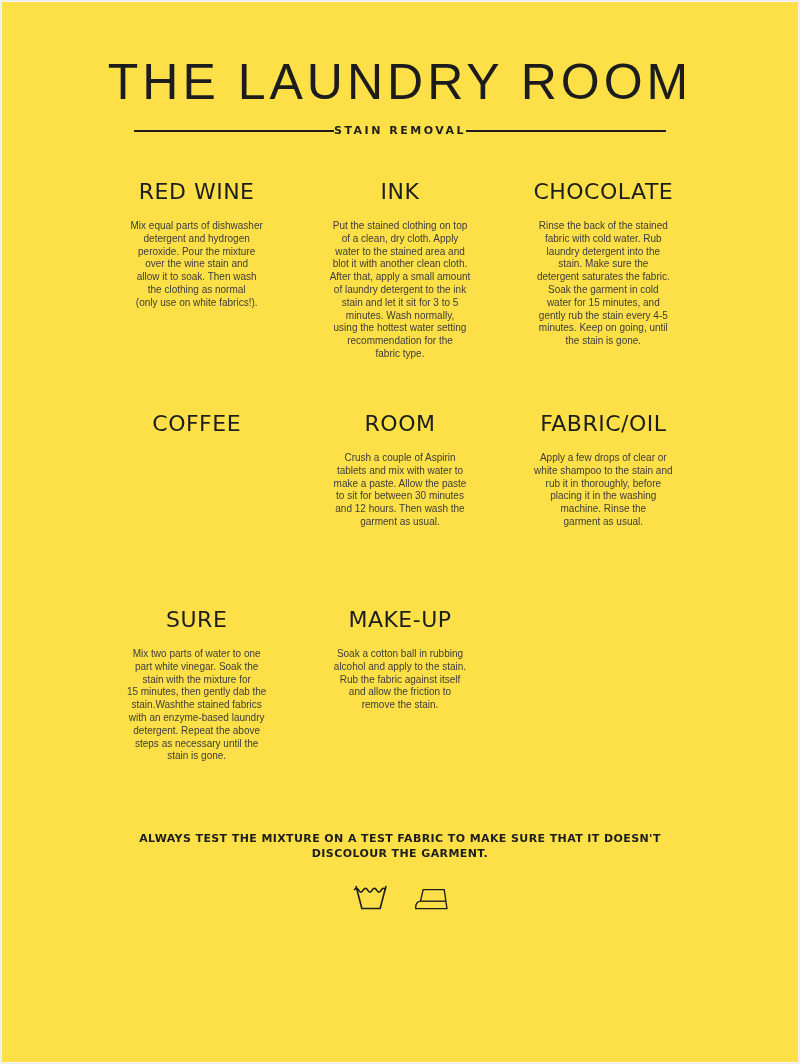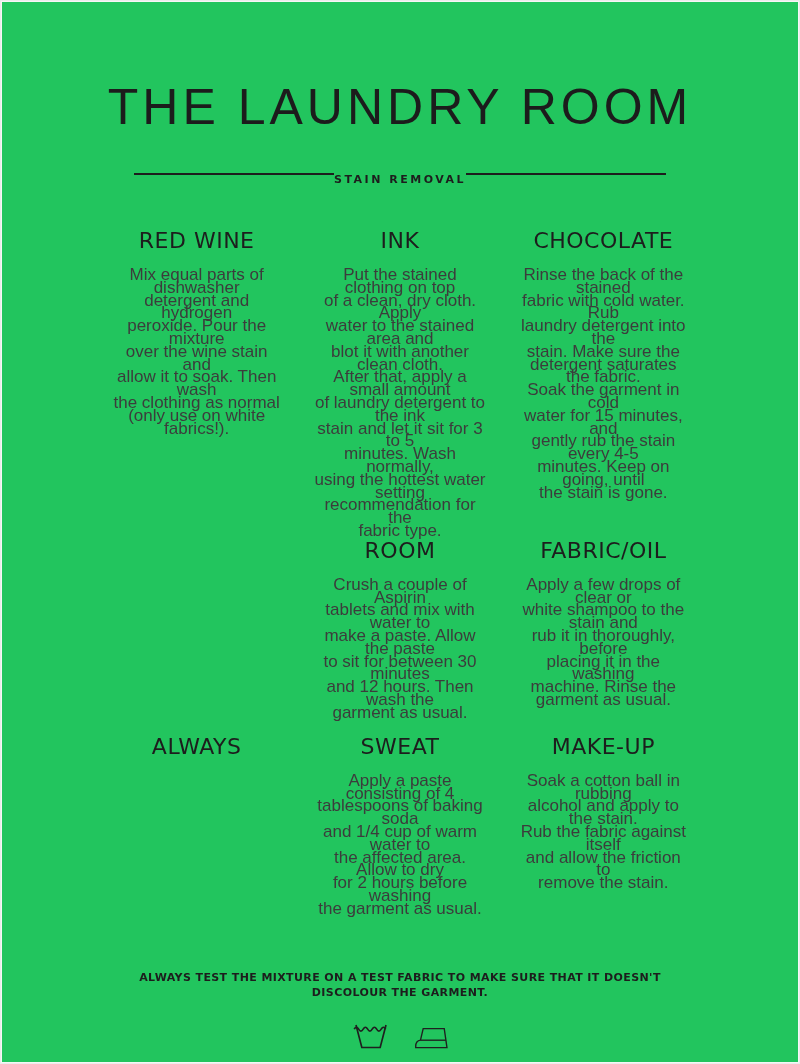--- a/index.html
+++ b/index.html
@@ -6,42 +6,42 @@
     margin: 0;
     padding: 0;
     background: #ffffff;
   }
   .poster {
     position: relative;
     box-sizing: border-box;
     width: 800px;
     height: 1064px;
     margin: 0 auto;
-    background: #22c55e;
+    background: #fde047;
     border: 1px solid #ececec;
     box-shadow: inset 0 0 0 1px #f6f6f6;
-    padding-top: 80px;
+    padding-top: 55px;
     font-family: "Liberation Sans", sans-serif;
     overflow: hidden;
   }
   .title {
     text-align: center;
     font-family: "Liberation Sans", sans-serif;
     font-size: 50px;
     font-weight: 300;
     letter-spacing: 4px;
     line-height: 52px;
     color: #1c1c1c;
     white-space: nowrap;
   }
   .divider {
     display: flex;
-    align-items: flex-start;
+    align-items: center;
     width: 532px;
-    margin: 40px auto 0;
+    margin: 16px auto 0;
     gap: 0;
   }
   .divider .line {
     flex: 1;
     height: 2px;
     background: #1d1d1d;
   }
   .subtitle {
     font-family: "DejaVu Sans", sans-serif;
     font-size: 11px;
@@ -72,28 +72,28 @@
     font-size: 22px;
     font-weight: 500;
     letter-spacing: 0.5px;
     line-height: 26px;
     color: #1d1d1d;
     white-space: nowrap;
   }
   .stain-body {
     margin: 0;
     font-family: "Liberation Sans", sans-serif;
-    font-size: 17px;
+    font-size: 10px;
     line-height: 12.8px;
     font-weight: 400;
     color: #3c3c3c;
     white-space: pre-line;
   }
   .footer-note {
-    margin: 16px auto;
+    margin: 4px auto;
     width: 580px;
     text-align: center;
     font-family: "DejaVu Sans", sans-serif;
     font-size: 11px;
     font-weight: 700;
     letter-spacing: 0.4px;
     line-height: 15px;
     color: #1d1d1d;
     white-space: pre-line;
   }
@@ -161,20 +161,21 @@
 Soak the garment in cold
 water for 15 minutes, and
 gently rub the stain every 4-5
 minutes. Keep on going, until
 the stain is gone.</p>
       </div>
     </div>
 
     <div class="row row-2">
       <div class="cell">
+        <h2 class="stain-title">COFFEE</h2>
       </div>
       <div class="cell">
         <h2 class="stain-title">ROOM</h2>
         <p class="stain-body">Crush a couple of Aspirin
 tablets and mix with water to
 make a paste.  Allow the paste
 to sit for between 30 minutes
 and 12 hours. Then wash the
 garment as usual.</p>
       </div>
@@ -184,30 +185,30 @@
 white shampoo to the stain and
 rub it in thoroughly, before
 placing it in the washing
 machine. Rinse the
 garment as usual.</p>
       </div>
     </div>
 
     <div class="row row-3">
       <div class="cell">
-        <h2 class="stain-title">ALWAYS</h2>
-      </div>
-      <div class="cell">
-        <h2 class="stain-title">SWEAT</h2>
-        <p class="stain-body">Apply a paste consisting of 4
-tablespoons of baking soda
-and 1/4 cup of warm water to
-the affected area. Allow to dry
-for 2 hours before washing
-the garment as usual.</p>
+        <h2 class="stain-title">SURE</h2>
+        <p class="stain-body">Mix two parts of water to one
+part white vinegar. Soak the
+stain with the mixture for
+15 minutes, then gently dab the
+stain.Washthe stained fabrics
+with an enzyme-based laundry
+detergent. Repeat the above
+steps as necessary until the
+stain is gone.</p>
       </div>
       <div class="cell">
         <h2 class="stain-title">MAKE-UP</h2>
         <p class="stain-body">Soak a cotton ball in rubbing
 alcohol and apply to the stain.
 Rub the fabric against itself
 and allow the friction to
 remove the stain.</p>
       </div>
     </div>

